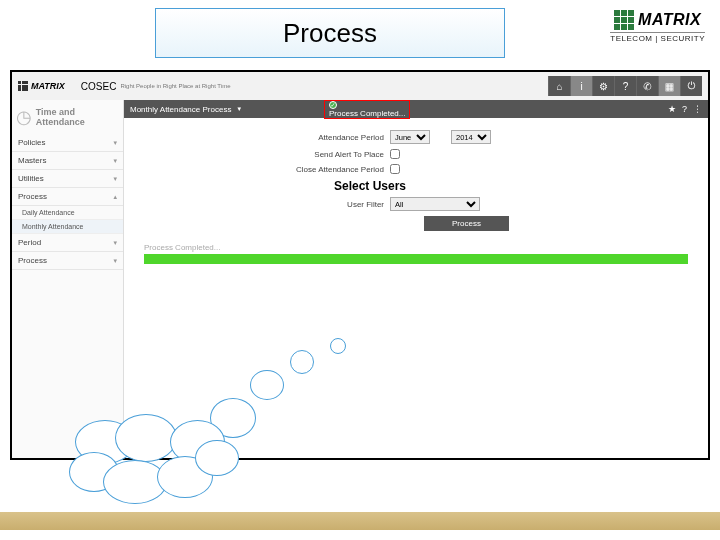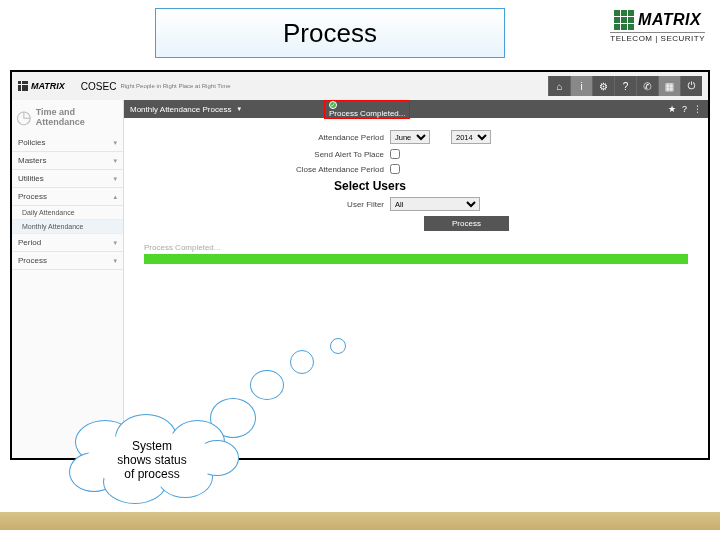--- a/index.html
+++ b/index.html
@@ -209,18 +209,15 @@
 <div class="circ c4"></div>
 
 <div class="cloud">
   <div class="bub b1"></div>
     <div class="bub b2"></div>
     <div class="bub b3"></div>
   <div class="bub b4"></div>
     <div class="bub b5"></div>
     <div class="bub b6"></div>
     <div class="bub b7"></div>
-  <div class="cloud-body" style="white-space:pre-line">System
-shows status
-of process</div>
 </div>
 
 <div class="footer-bar"></div>
 
 </body></html>

